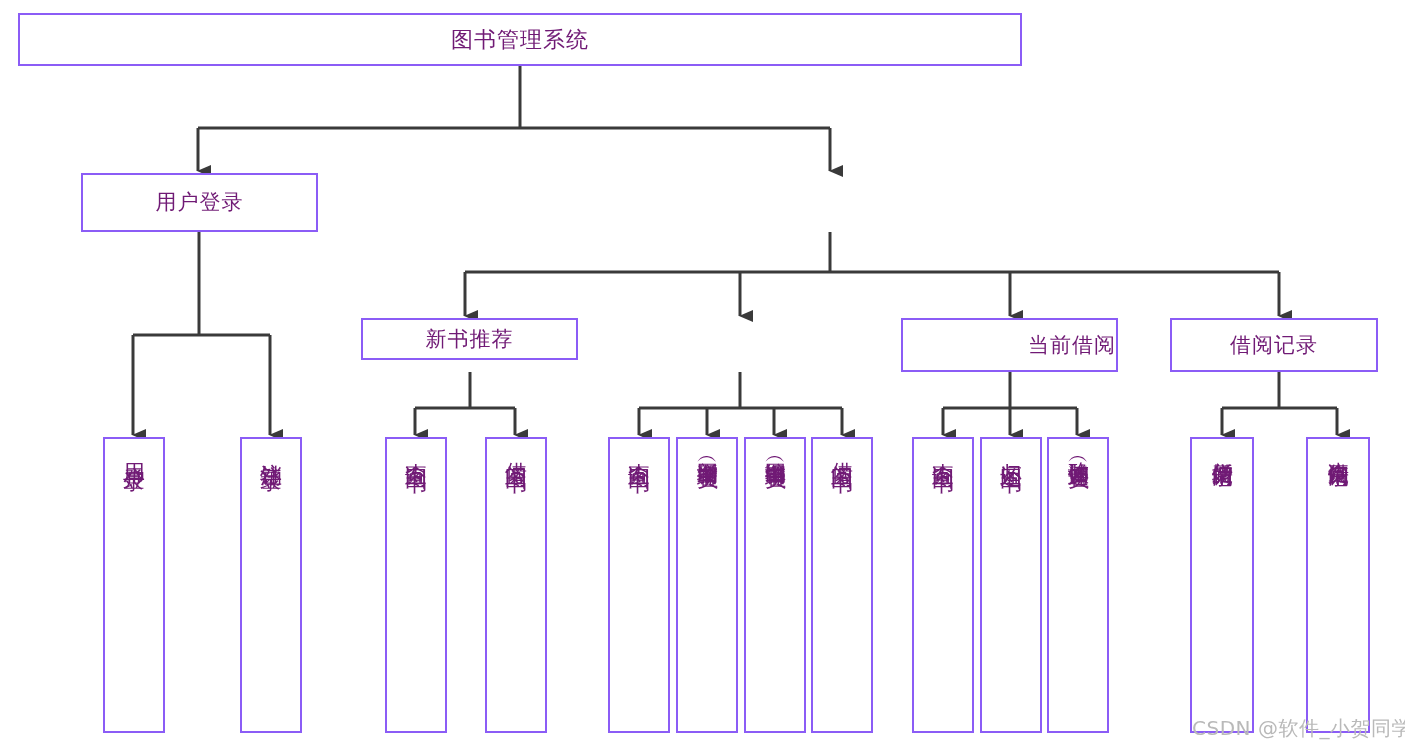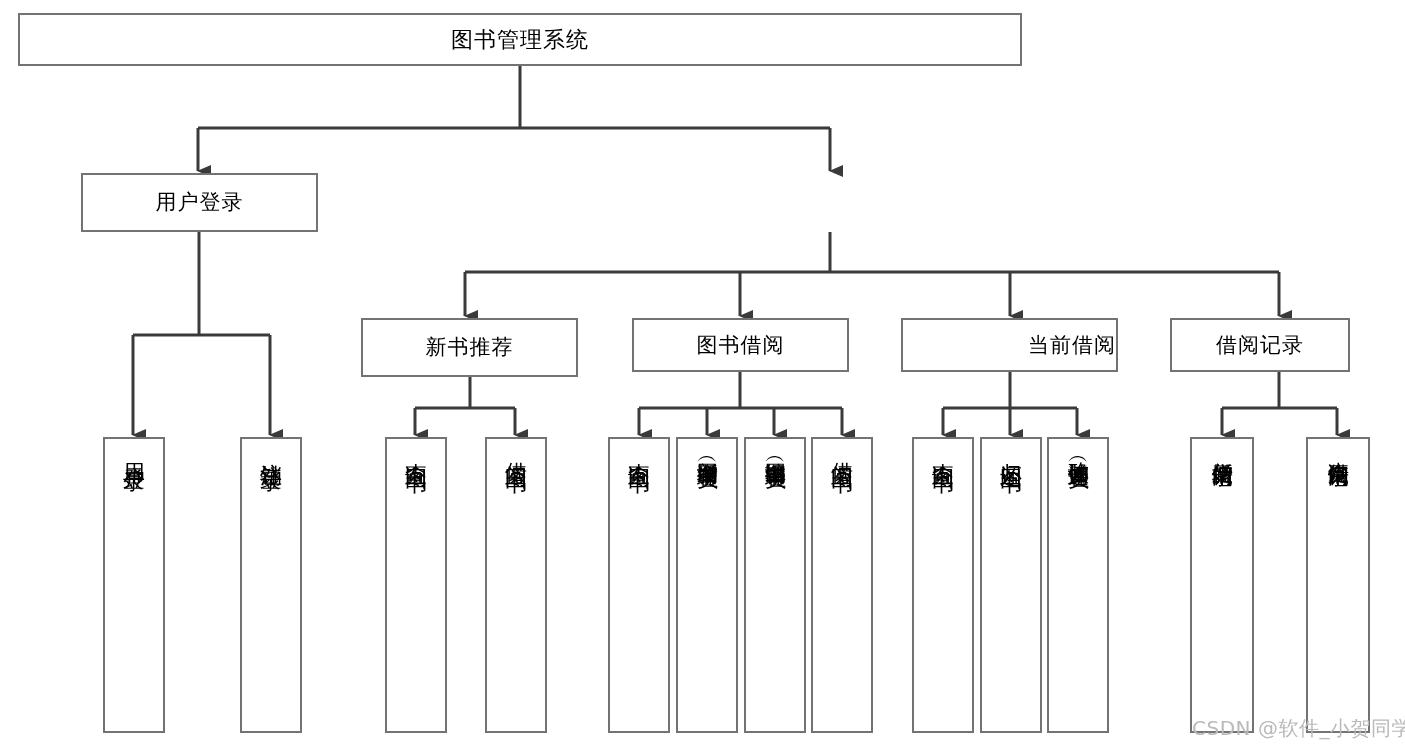--- a/index.html
+++ b/index.html
@@ -23,25 +23,25 @@
     left: 0;
     top: 0;
     width: 1405px;
     height: 747px;
     pointer-events: none;
   }
   .node {
     position: absolute;
     box-sizing: border-box;
     background: #ffffff;
-    border: 2px solid #737373;
+    border: 2px solid #8b5cf6;
     display: flex;
     align-items: center;
     justify-content: center;
-    color: #000000;
+    color: #701a75;
   }
   .node-label {
     display: block;
     text-align: center;
     letter-spacing: 1px;
     line-height: 1.18;
     white-space: nowrap;
   }
   
   .h-node .node-label {
@@ -136,33 +136,30 @@
 
   <div class="node h-node root" style="left:18px; top:13px; width:1004px; height:53px;">
     <span class="node-label">图书管理系统</span>
   </div>
 
   <div class="node h-node" style="left:81px; top:173px; width:237px; height:59px;">
     <span class="node-label">用户登录</span>
   </div>
 
 
-  <div class="node h-node" style="left:361px; top:318px; width:217px; height:59px;">
+  <div class="node h-node" style="left:361px; top:318px; width:217px; height:42px;">
     <span class="node-label">新书推荐</span>
   </div>
 
-  <div class="node h-node" style="left:632px; top:318px; width:217px; height:54px;">
-    <span class="node-label">图书借阅</span>
-  </div>
 
   <div class="node h-node" style="left:901px; top:318px; width:217px; height:54px;justify-content:flex-end;">
     <span class="node-label">当前借阅</span>
   </div>
 
-  <div class="node h-node" style="left:1170px; top:318px; width:180px; height:54px;font-family:Liberation Serif, serif;">
+  <div class="node h-node" style="left:1170px; top:318px; width:208px; height:54px;font-family:Liberation Serif, serif;">
     <span class="node-label">借阅记录</span>
   </div>
 
   <div class="node leaf" style="left:103px; top:437px; width:62px; height:296px;">
     <span class="node-label">用户登录</span>
   </div>
 
   <div class="node leaf" style="left:240px; top:437px; width:62px; height:296px;">
     <span class="node-label">注销登录</span>
   </div>

